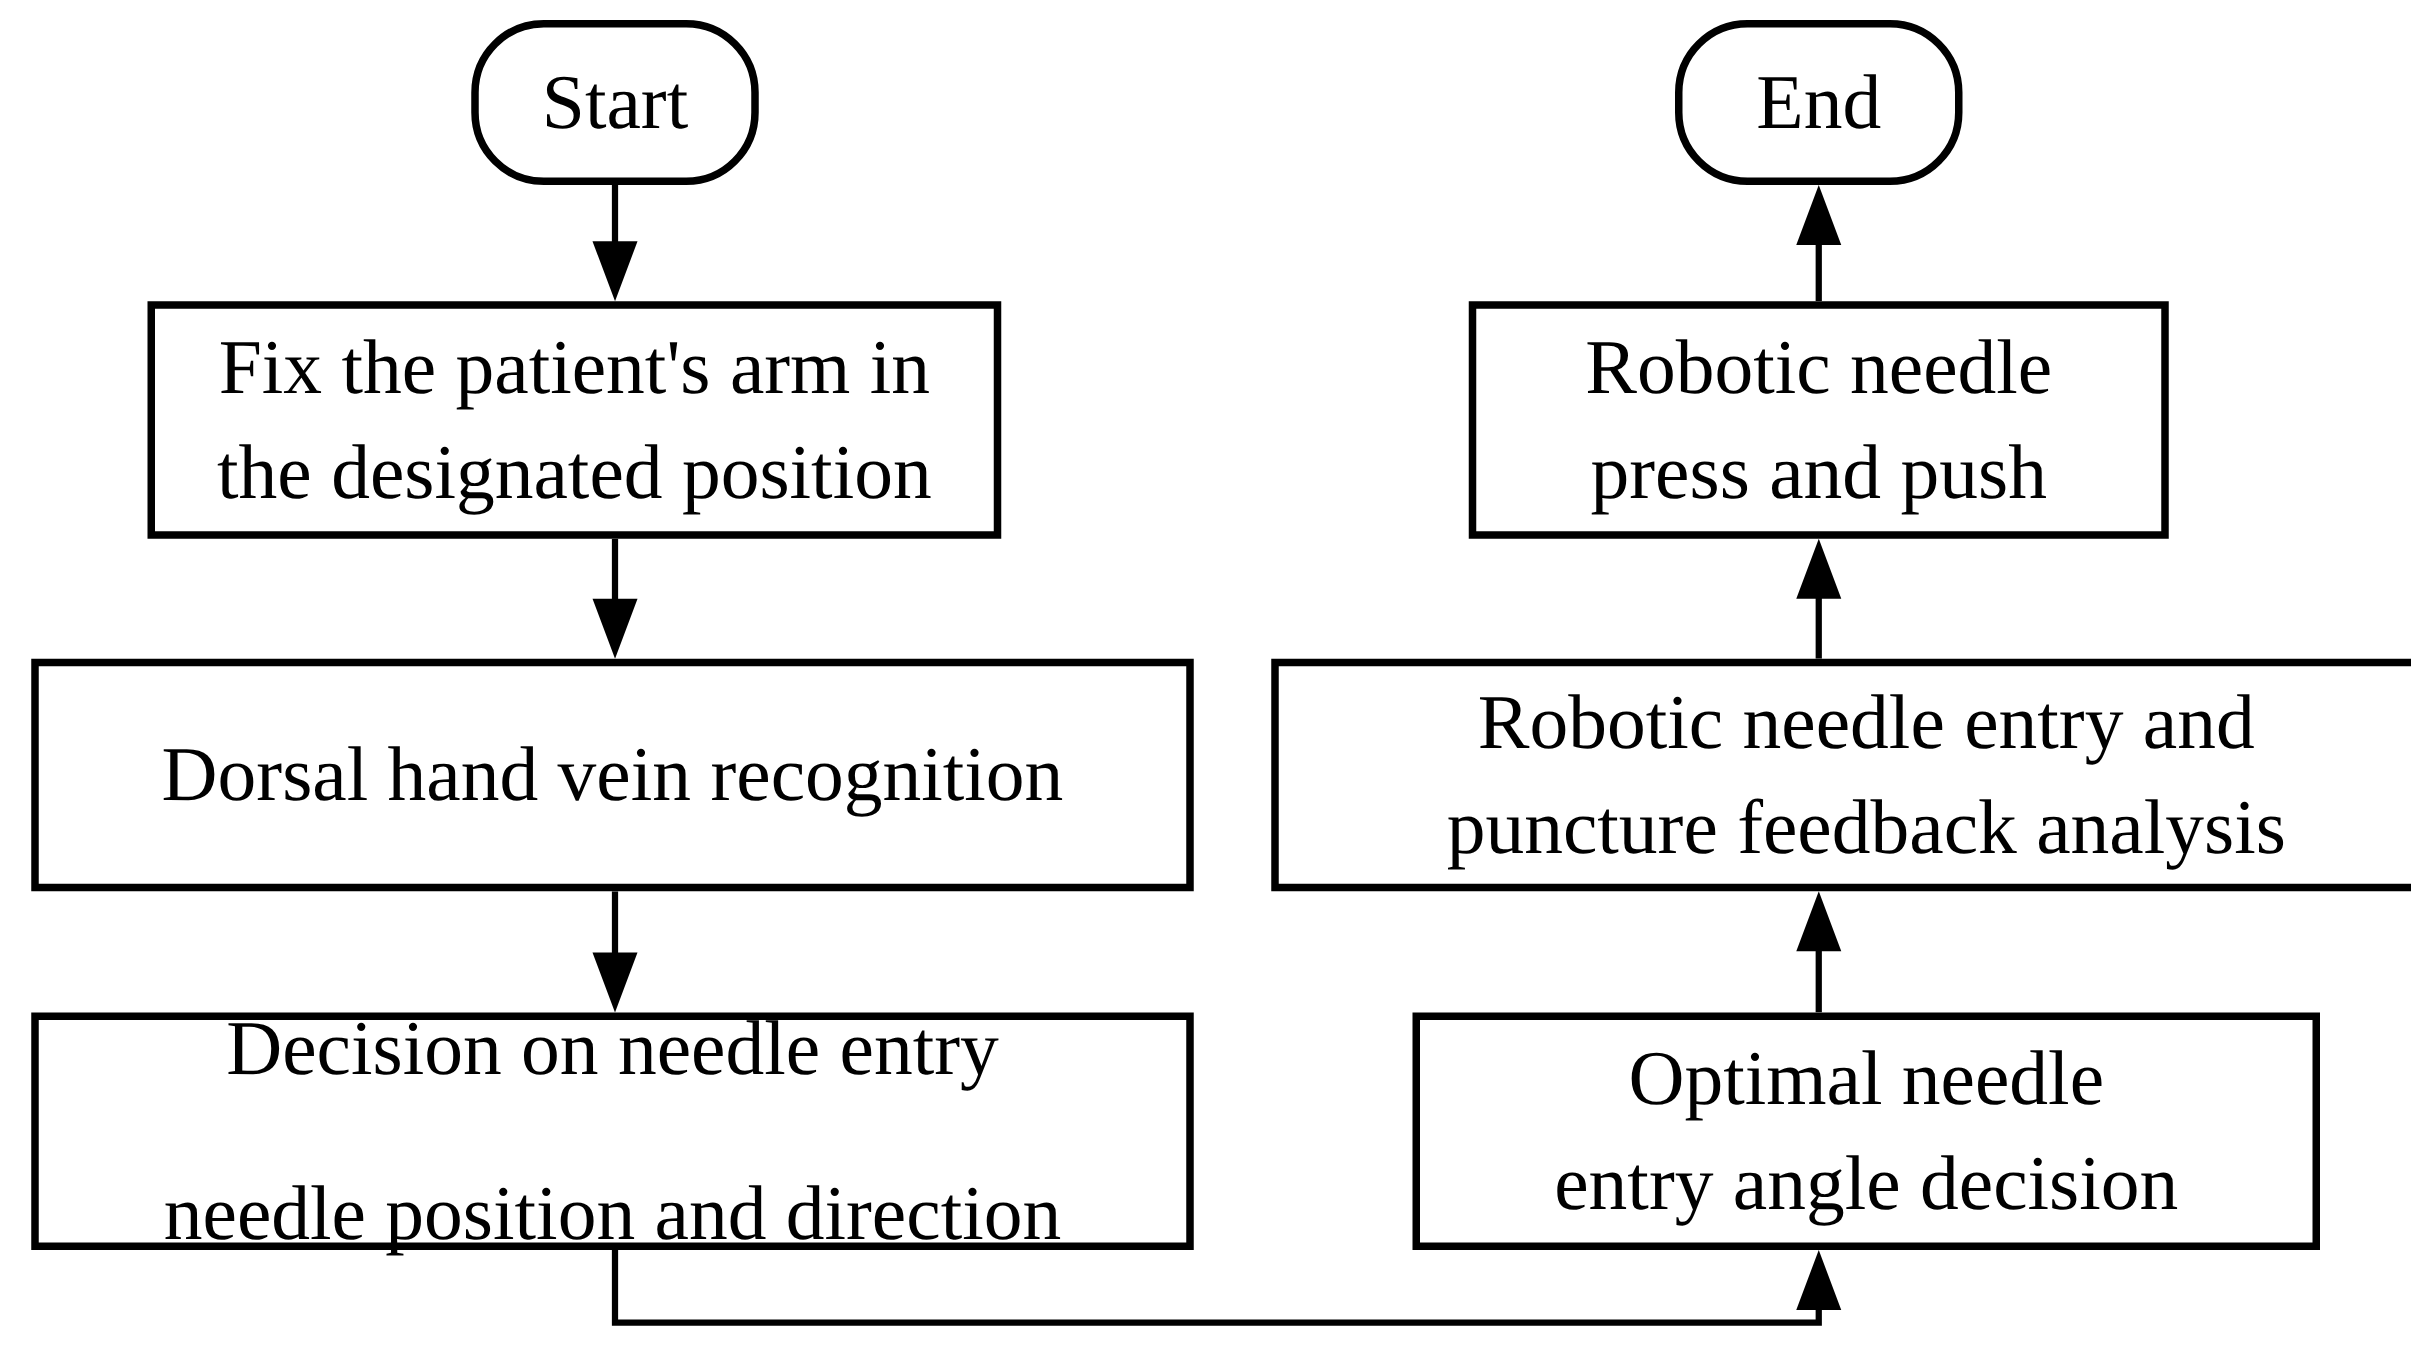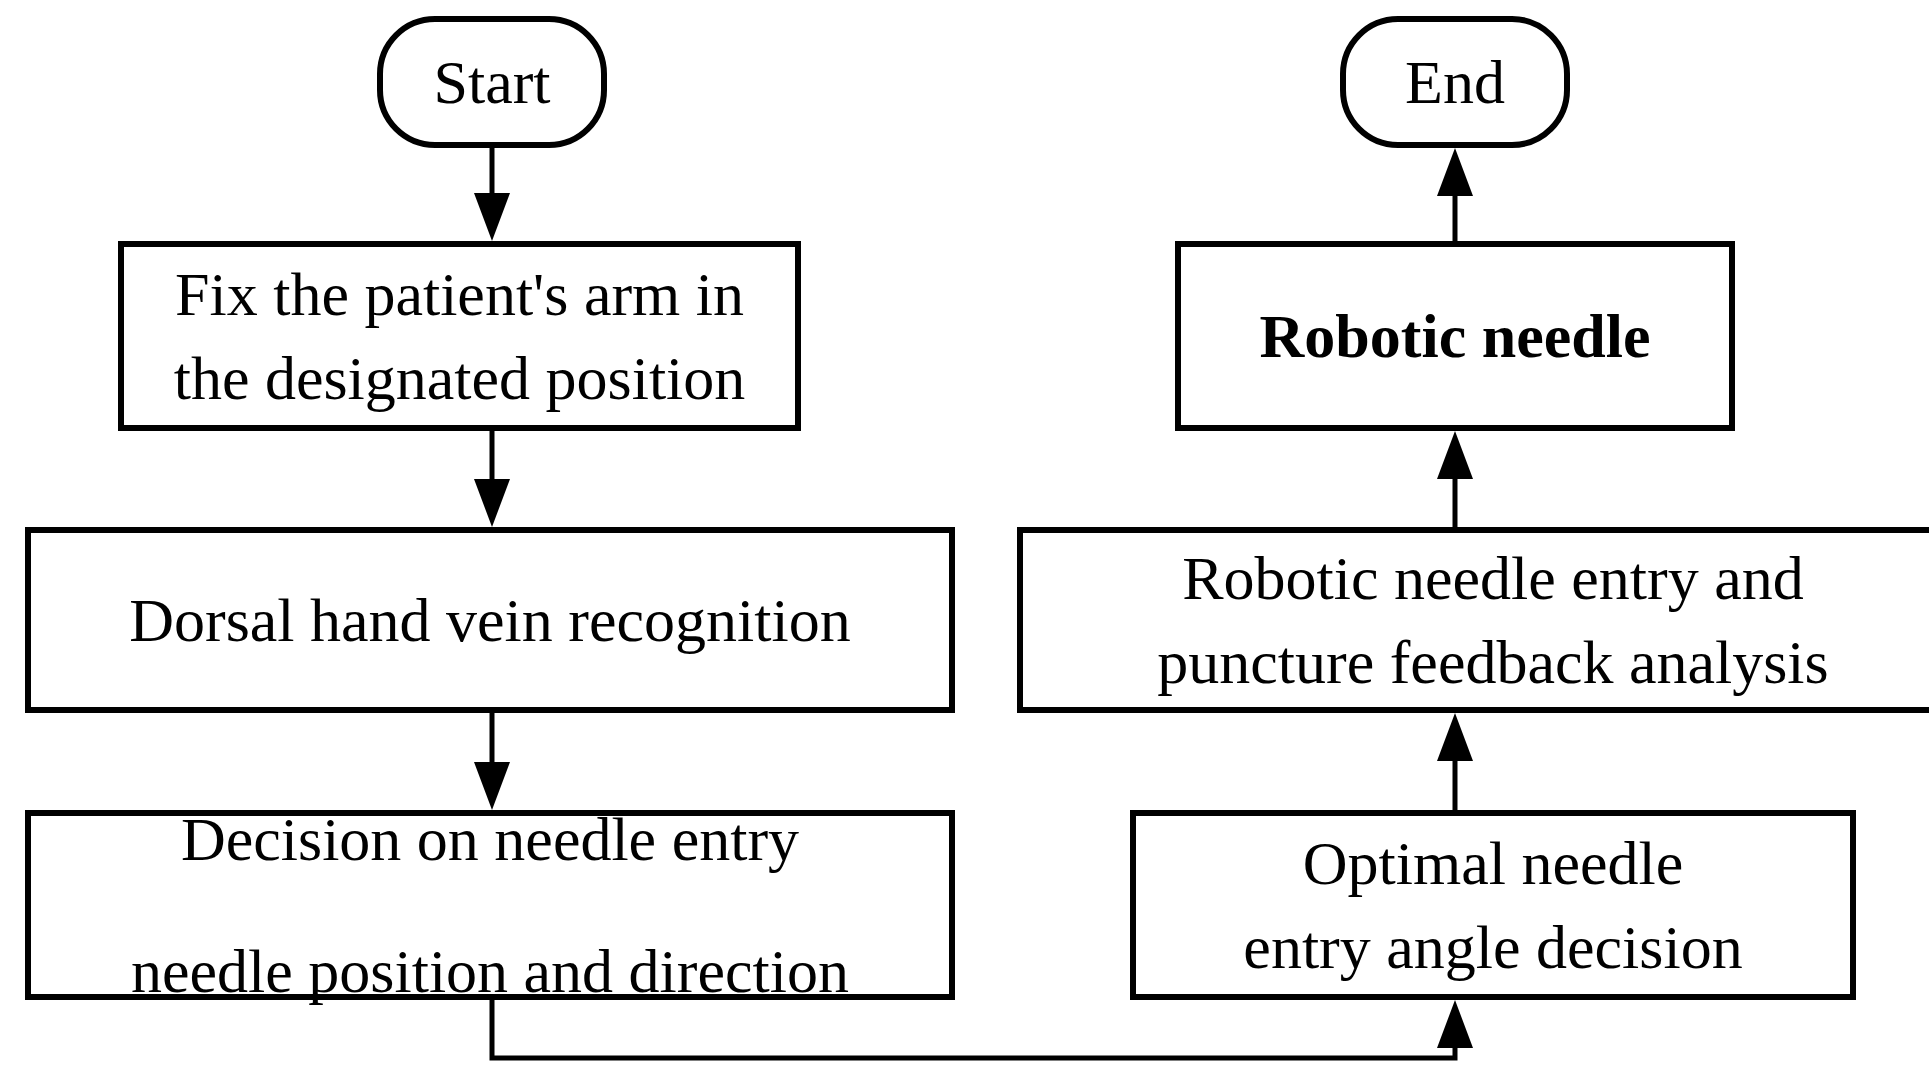--- a/index.html
+++ b/index.html
@@ -39,21 +39,21 @@
   
   #start-terminator { left: 377px; top: 16px;  width: 230px; height: 132px; }
   #end-terminator   { left: 1340px; top: 16px; width: 230px; height: 132px; }
 
   
   #fix-arm-box        { left: 107px; top: 241px; width: 683px; height: 190px; margin-left: 11px; }
   #vein-recognition-box { left: 25px; top: 527px; width: 930px; height: 186px; }
   #entry-point-box    { left: 25px;  top: 810px; width: 930px; height: 190px; gap: 48px; }
 
   
-  #press-push-box     { left: 1175px; top: 241px; width: 560px; height: 190px; font-weight: bold; }
+  #press-push-box     { left: 1175px; top: 241px; width: 560px; height: 190px; }
   #entry-feedback-box { left: 1017px; top: 527px; width: 952px; height: 186px; }
   #entry-angle-box    { left: 1130px; top: 810px; width: 726px; height: 190px; }
 
   #arrow-layer {
     position: absolute;
     left: 0; top: 0;
     width: 1929px;
     height: 1091px;
     pointer-events: none;
   }
@@ -127,20 +127,21 @@
     <span>Dorsal hand vein recognition</span>
   </div>
 
   <div class="node" id="entry-point-box">
     <span>Decision on needle entry</span>
     <span>needle position and direction</span>
   </div>
 
   <div class="node" id="press-push-box">
     <span>Robotic needle</span>
+    <span>press and push</span>
   </div>
 
   <div class="node" id="entry-feedback-box">
     <span>Robotic needle entry and</span>
     <span>puncture feedback analysis</span>
   </div>
 
   <div class="node" id="entry-angle-box">
     <span>Optimal needle</span>
     <span>entry angle decision</span>

